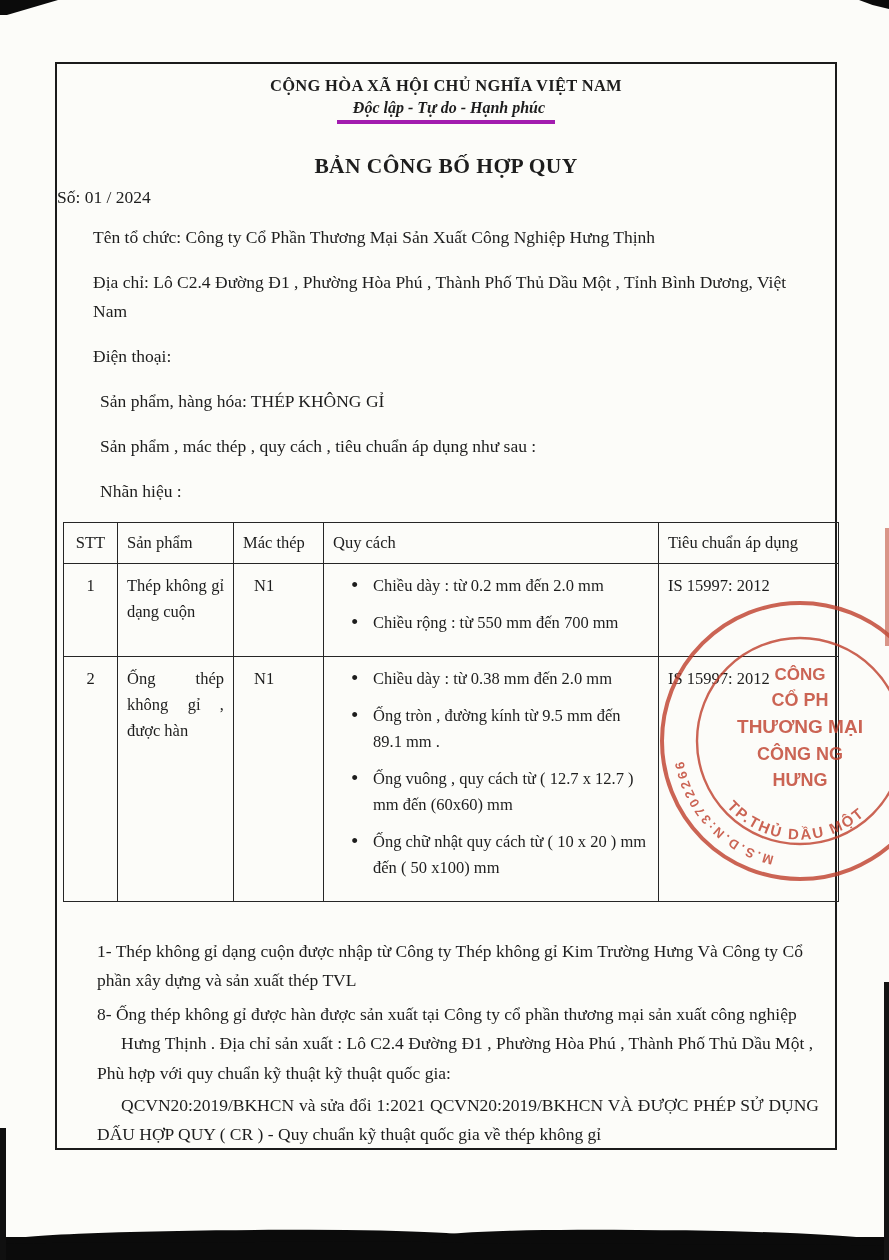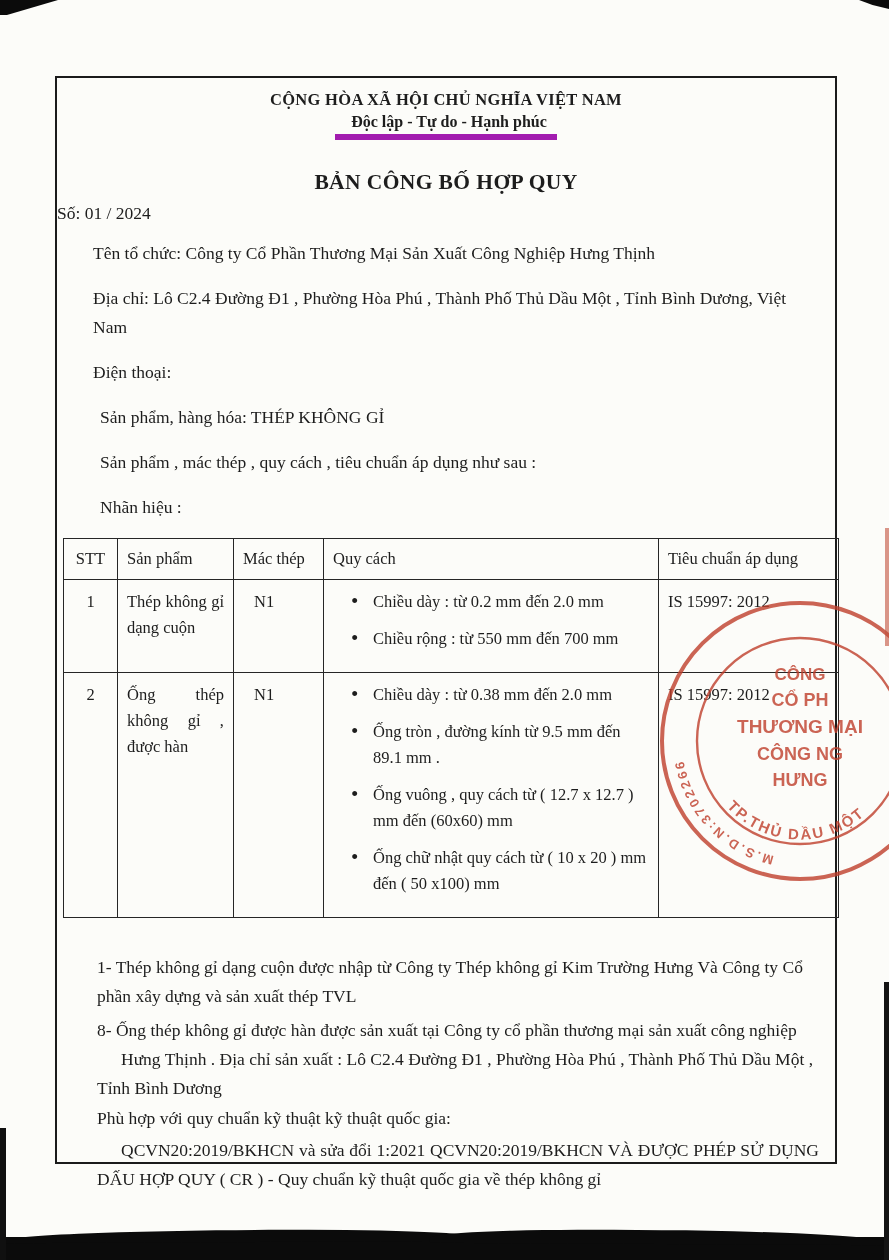--- a/index.html
+++ b/index.html
@@ -2,26 +2,26 @@
 <html><head>
 <meta charset="utf-8">
 <style>
   html,body { margin:0; padding:0; background:#e8e8e4; }
   .page {
     position:relative; width:889px; height:1260px; margin:0 auto;
     background:#fcfcf9; overflow:hidden;
     font-family:"Liberation Serif","DejaVu Serif",serif; color:#1d1d1d;
   }
   .frame {
-    position:absolute; left:55px; top:76px; width:782px; height:1088px;
+    position:absolute; left:55px; top:62px; width:782px; height:1088px;
     border:2px solid #1b1b1b; box-sizing:border-box;
   }
   .nat-header { text-align:center; margin-top:12px; font-weight:bold; font-size:16.5px; letter-spacing:0.3px; }
   .motto-wrap { text-align:center; margin-top:3px; }
-  .motto { display:inline-block; font-weight:bold; font-size:16px; border-bottom:6px solid #a21caf; padding:0 10px 3px 16px; }
+  .motto { display:inline-block; font-weight:bold; font-size:16px; border-bottom:4px solid #a21caf; padding:0 10px 3px 16px;font-style:italic; }
   .title { text-align:center; font-size:21.5px; font-weight:bold; margin-top:30px; letter-spacing:0.4px; }
   .doc-no { text-align:left; font-size:17.5px; margin-top:8px; }
   .body-text { padding:0 16px 0 20px; font-size:17.5px; }
   .body-text p { margin:16px; line-height:29px; text-align:left; }
   .body-text .first { margin-top:15px; }
   .indent6 { padding-left:7px; }
   .gap6 { margin-top:3px !important; }
   .product-name { font-weight:normal; }
 
   table.doc-table { border-collapse:collapse; margin:15px 0 0 6px; font-size:16.5px; table-layout:fixed; width:775px; }
@@ -143,21 +143,20 @@
             </ul>
           </td>
           <td class="std">IS 15997: 2012</td>
         </tr>
       </tbody>
     </table>
 
     <div class="notes">
       <p class="note1">1-  Thép không gỉ dạng cuộn được nhập từ Công ty Thép không gỉ Kim Trường Hưng Và Công ty Cổ phần xây dựng và sản xuất thép TVL</p>
       <p class="note2">8-  Ống thép không gỉ được hàn được sản xuất tại Công ty cổ phần thương mại sản xuất công nghiệp Hưng Thịnh . Địa chỉ sản xuất : Lô C2.4 Đường Đ1 , Phường Hòa Phú , Thành Phố Thủ Dầu Một ,</p>
-      <p class="province">Tỉnh Bình Dương</p>
       <p class="conform-intro">Phù hợp với quy chuẩn kỹ thuật kỹ thuật quốc gia:</p>
       <p class="conform-body">QCVN20:2019/BKHCN và sửa đổi 1:2021 QCVN20:2019/BKHCN VÀ ĐƯỢC PHÉP SỬ DỤNG DẤU HỢP QUY ( CR ) -  Quy chuẩn kỹ thuật quốc gia về thép không gỉ</p>
     </div>
 
   </div>
 
   <svg class="stamp" viewBox="0 0 290 290" aria-hidden="true">
     <defs>
       <path id="arc-left" d="M 145,263 A 118,118 0 0 1 27,145 A 118,118 0 0 1 145,27"></path>
       <path id="arc-bottom" d="M 61,196 A 98,98 0 0 0 229,196"></path>

